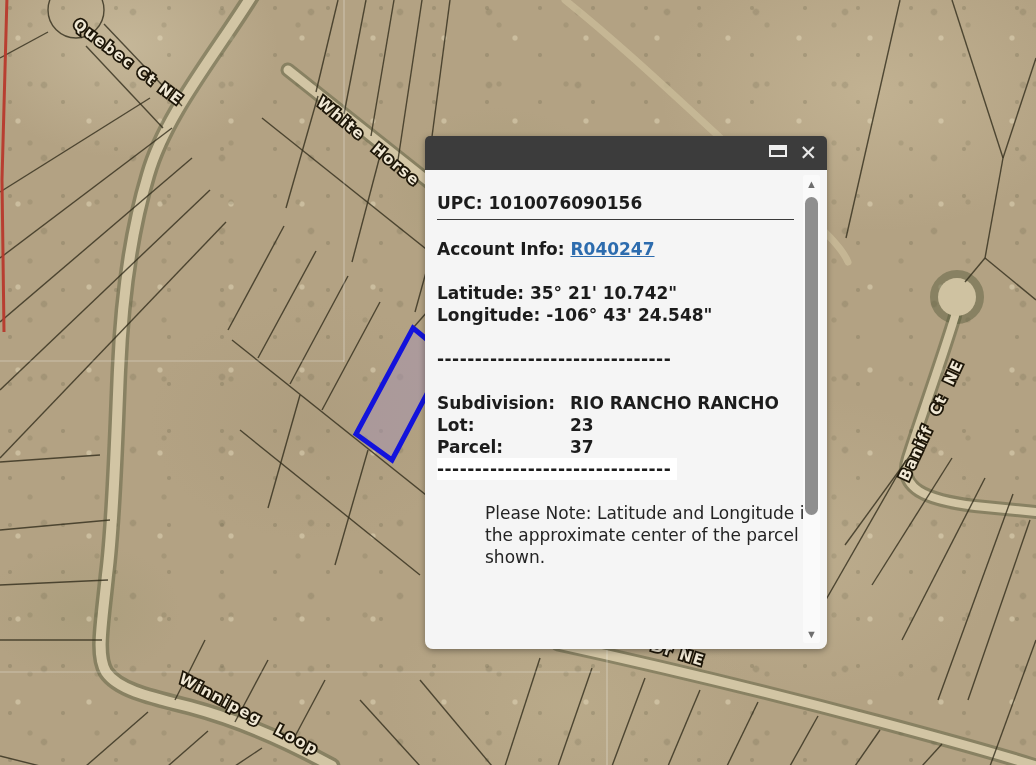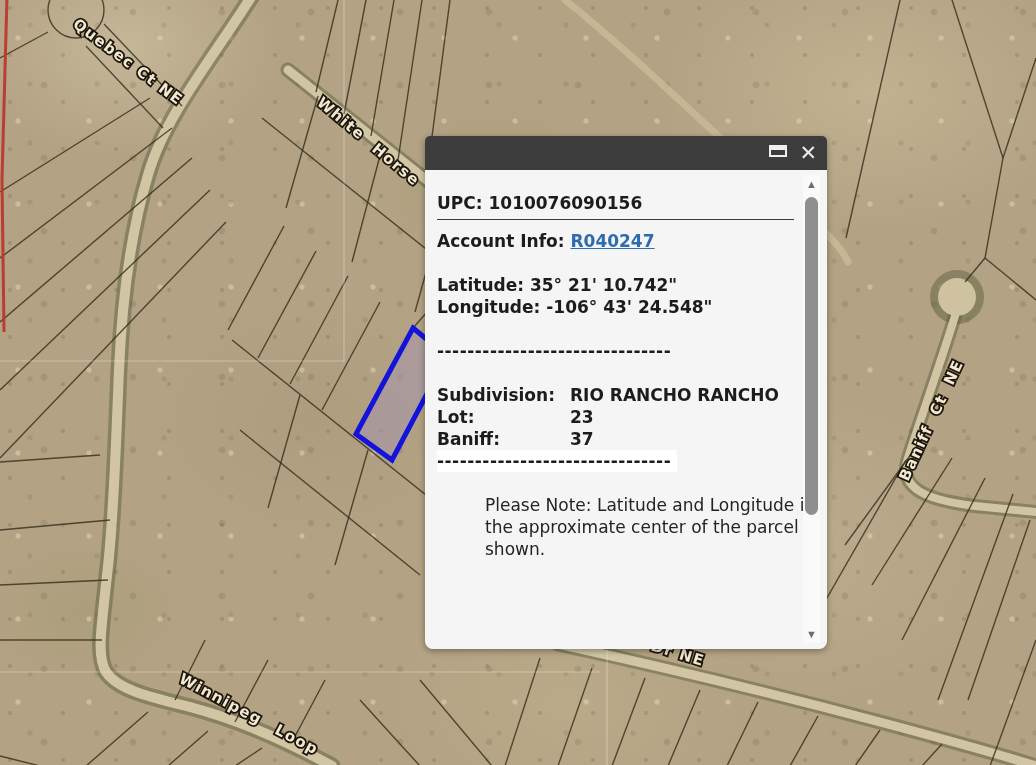--- a/index.html
+++ b/index.html
@@ -34,21 +34,21 @@
          border:2px solid #efefef;border-top-width:5px;background:transparent;
          padding:0;cursor:pointer;}
   .btn-close{position:absolute;right:10px;top:3px;background:none;border:none;
          color:#e9e9e9;font-size:21px;font-weight:bold;cursor:pointer;
          font-family:"DejaVu Sans",sans-serif;line-height:28px;padding:0;}
   .popup-body{position:relative;height:479px;background:#f5f5f5;
          border-radius:0 0 8px 8px;padding:10px 34px 0 12px;box-sizing:border-box;
          font-size:17px;line-height:22px;font-weight:bold;color:#1c1c1c;overflow:hidden;}
   .upc-line{margin-top:12px;white-space:nowrap;}
   .rule{border-top:1px solid #3a3a3a;margin-top:5px;width:357px;}
-  .account-line{margin-top:10px;}
+  .account-line{margin-top:18px;}
   .acct-link{color:#2d6cae;text-decoration:underline;font-weight:bold;}
   .coords{margin-top:22px;}
   .sep{margin-top:22px;letter-spacing:.5px;white-space:nowrap;}
   .sep-hi span{background:#ffffff;display:inline-block;padding-right:6px;}
   .subdiv{margin-top:22px;}
   .kv .k{display:inline-block;min-width:133px;}
   .note{margin-top:22px;font-weight:normal;color:#242424;width:356px;margin-left:48px;}
 
   
   .sbar{position:absolute;top:5px;right:7px;bottom:6px;width:17px;background:#fafafa;
@@ -204,21 +204,21 @@
 
       <div class="sep">-------------------------------</div>
 
       <div class="subdiv kv">
         <span class="k">Subdivision:</span><span>RIO RANCHO RANCHO</span>
       </div>
       <div class="kv">
         <span class="k">Lot:</span><span>23</span>
       </div>
       <div class="kv">
-        <span class="k">Baniff:</span><span>37</span>
+        <span class="k">Parcel:</span><span>37</span>
       </div>
 
       <div class="sep sep-hi" style="margin-top:0">
         <span>-------------------------------</span>
       </div>
 
 
       <div class="note">Please Note: Latitude and Longitude is the approximate center of the parcel shown.</div>
 
       <div class="sbar">

